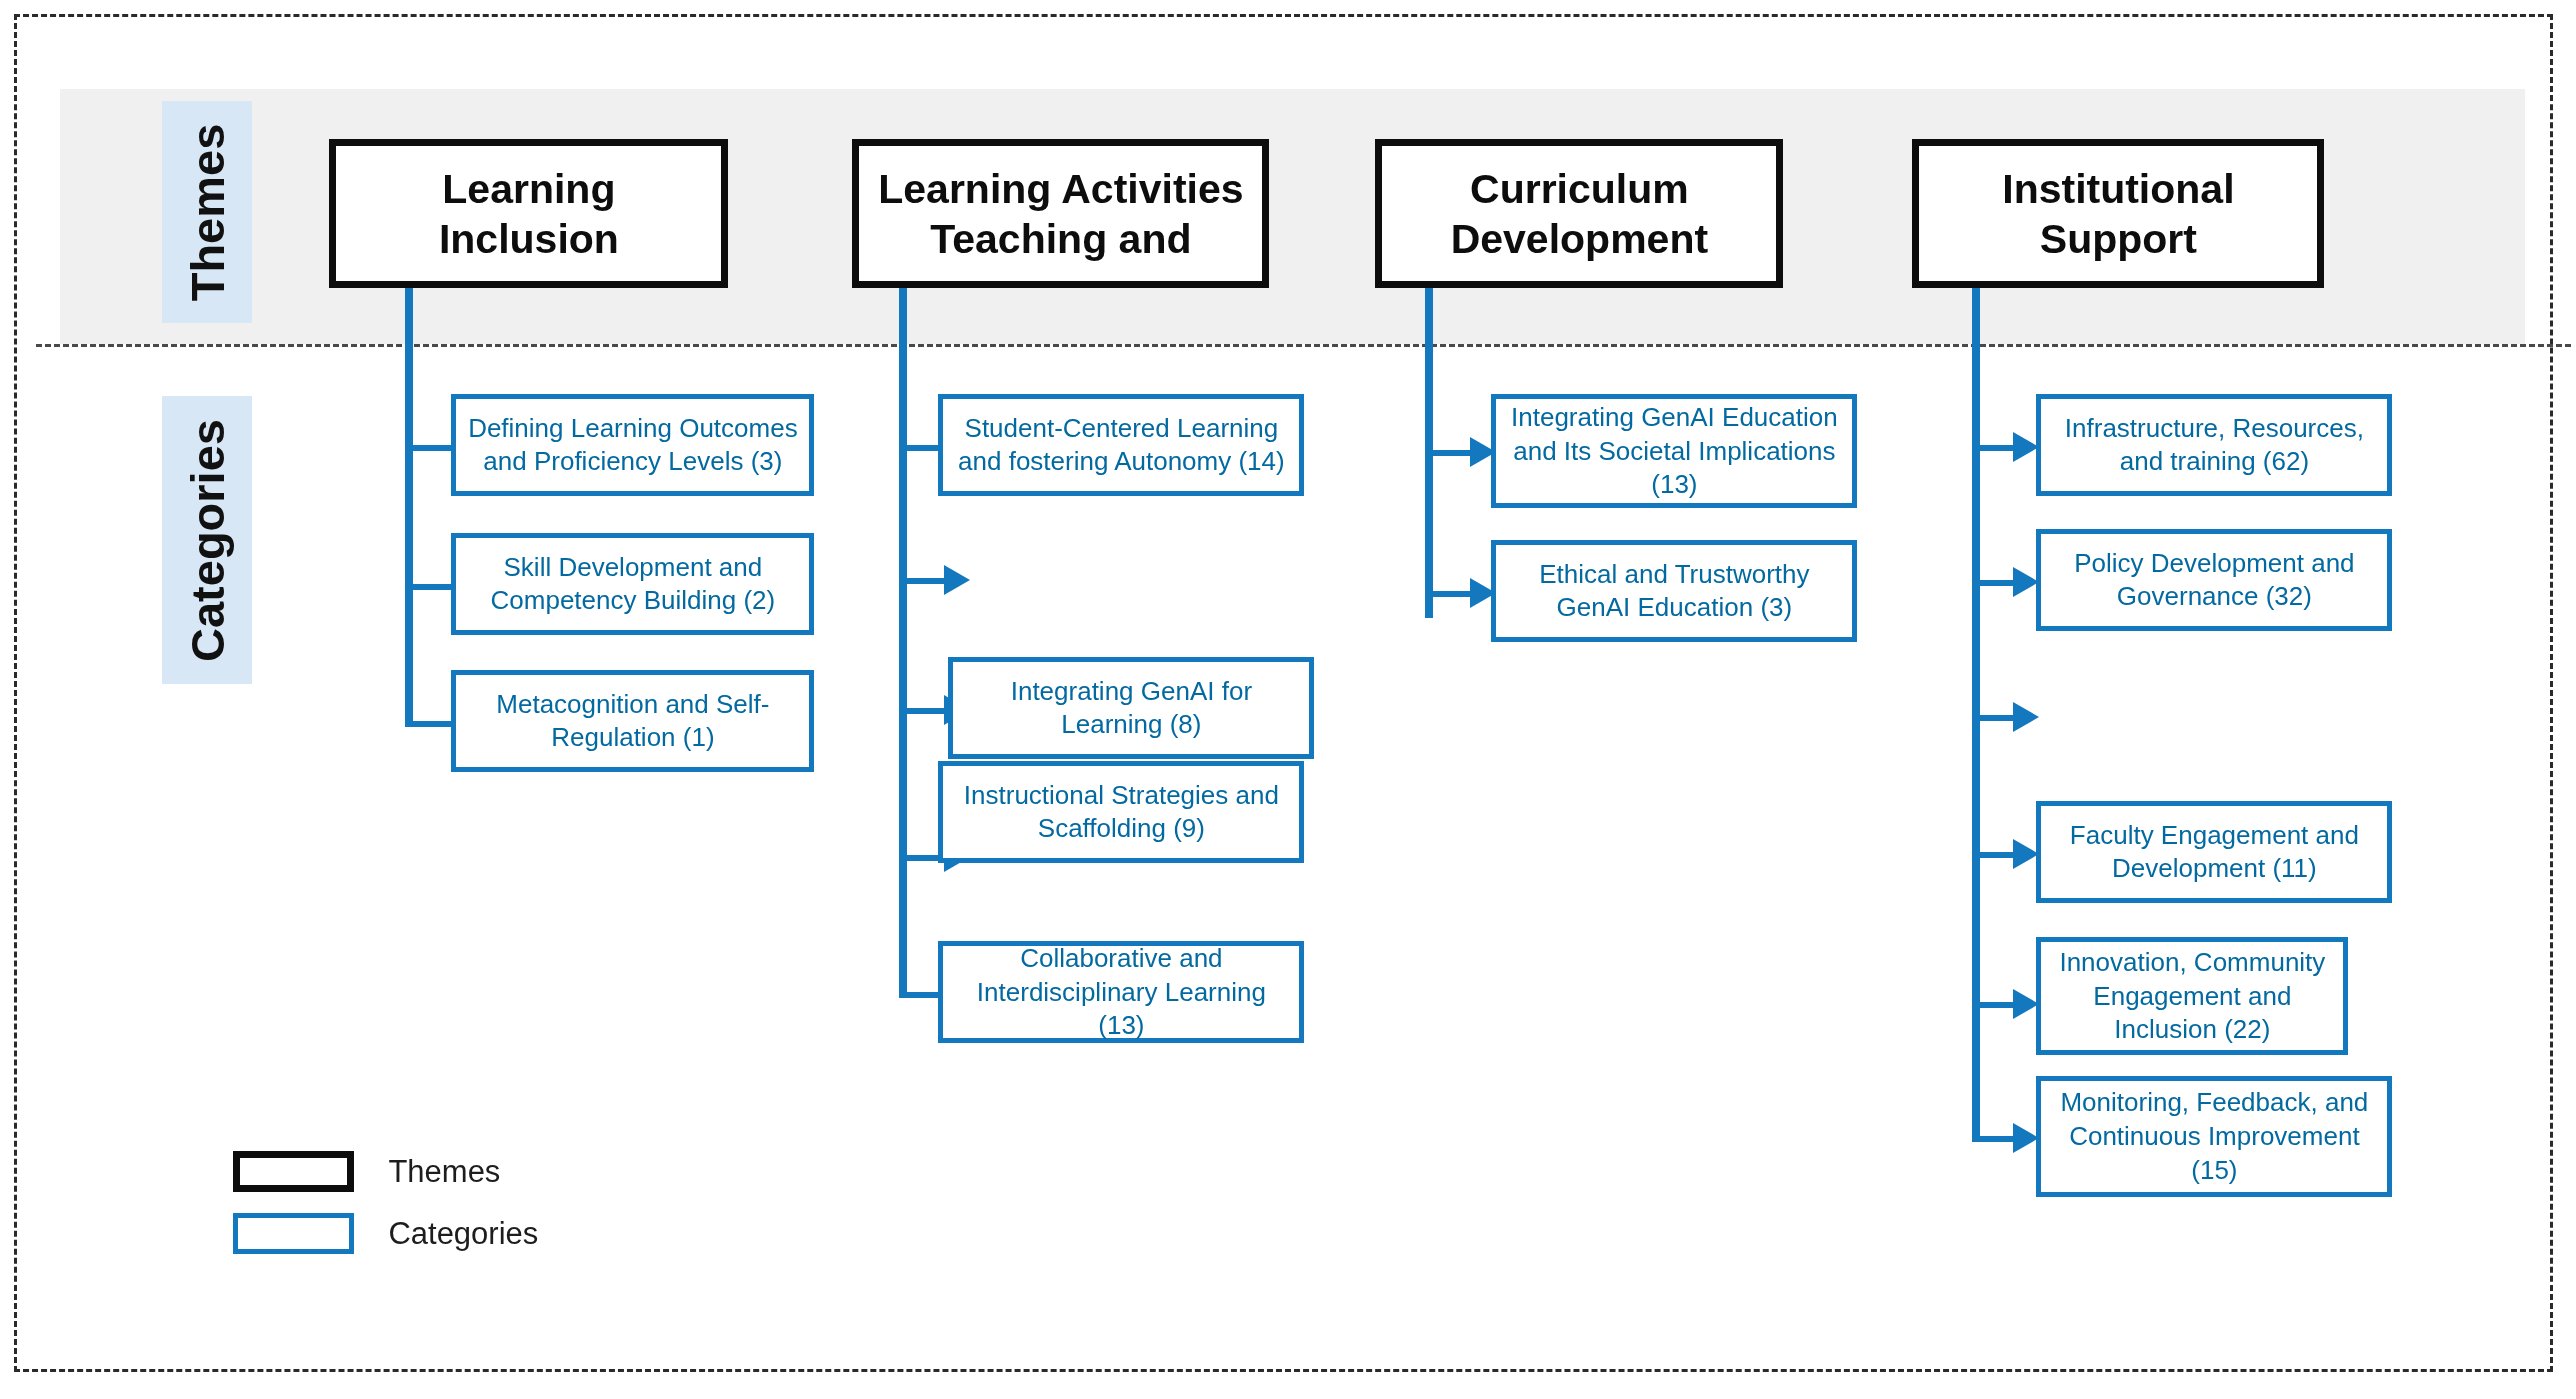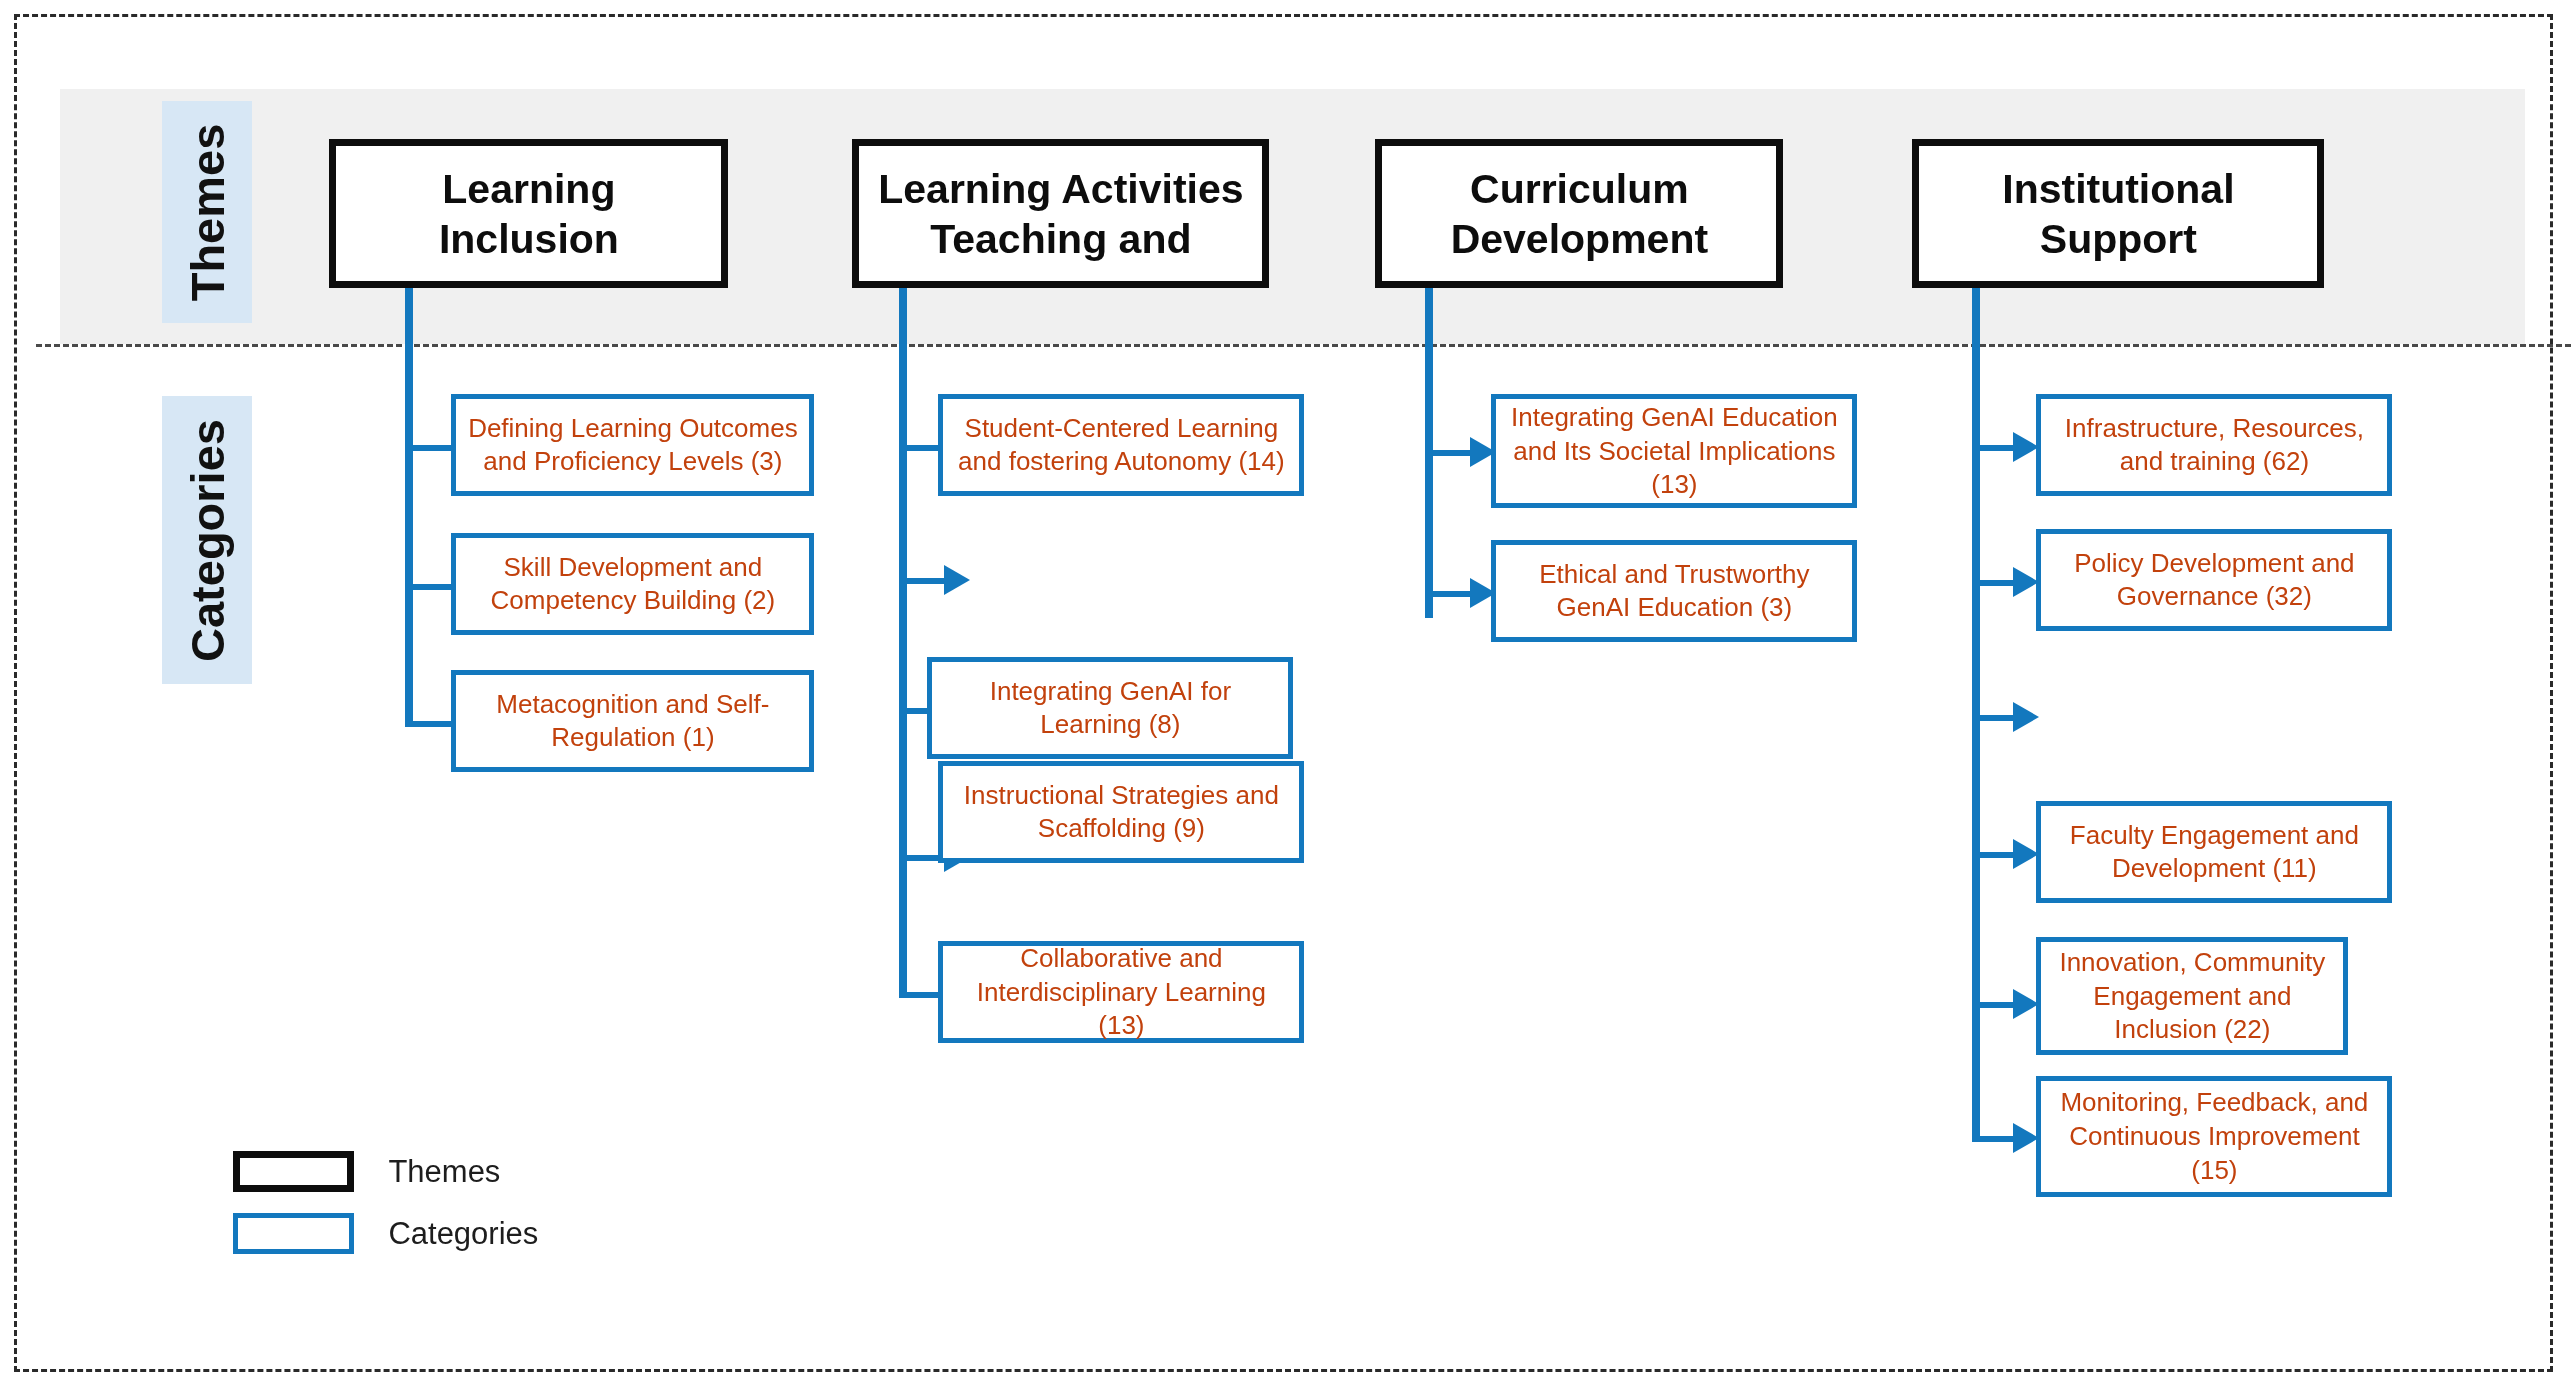--- a/index.html
+++ b/index.html
@@ -74,21 +74,21 @@
   
   .cat-box{
     position:absolute;
     border:5.2px solid #1378BE;
     background:#ffffff;
     box-sizing:border-box;
     display:flex;align-items:center;justify-content:flex-start;
     text-align:center;
     font-size:26px;
     line-height:1.3;
-    color:#c2410c;
+    color:#0369a1;
     padding:3.9px 7.8px;
   }
 
   
   .trunk{
     position:absolute;
     width:7.2px;
     background:#1378BE;
   }
   .branch{
@@ -173,21 +173,21 @@
   <div class="branch" style="left:889px;top:691px;width:42px;"></div>
   <div class="arrowhead" style="left:927px;top:678px;"></div>
   <div class="branch" style="left:889px;top:838px;width:42px;"></div>
   <div class="arrowhead" style="left:927px;top:825px;"></div>
   <div class="branch" style="left:889px;top:975px;width:42px;"></div>
   <div class="arrowhead" style="left:927px;top:962px;"></div>
 
   <div class="cat-box" style="left:921px;top:377px;width:366px;height:102px;">
     <span>Student-Centered Learning and fostering Autonomy (14)</span>
   </div>
-  <div class="cat-box" style="left:910px;top:640px;width:366px;height:102px;">
+  <div class="cat-box" style="left:931px;top:640px;width:366px;height:102px;">
     <span>Integrating GenAI for Learning (8)</span>
   </div>
   <div class="cat-box" style="left:921px;top:744px;width:366px;height:102px;">
     <span>Instructional Strategies and Scaffolding (9)</span>
   </div>
   <div class="cat-box" style="left:921px;top:924px;width:366px;height:102px;">
     <span>Collaborative and Interdisciplinary Learning (13)</span>
   </div>
 
   <div class="theme-box" style="left:1358px;top:122px;width:408px;height:149px;">

